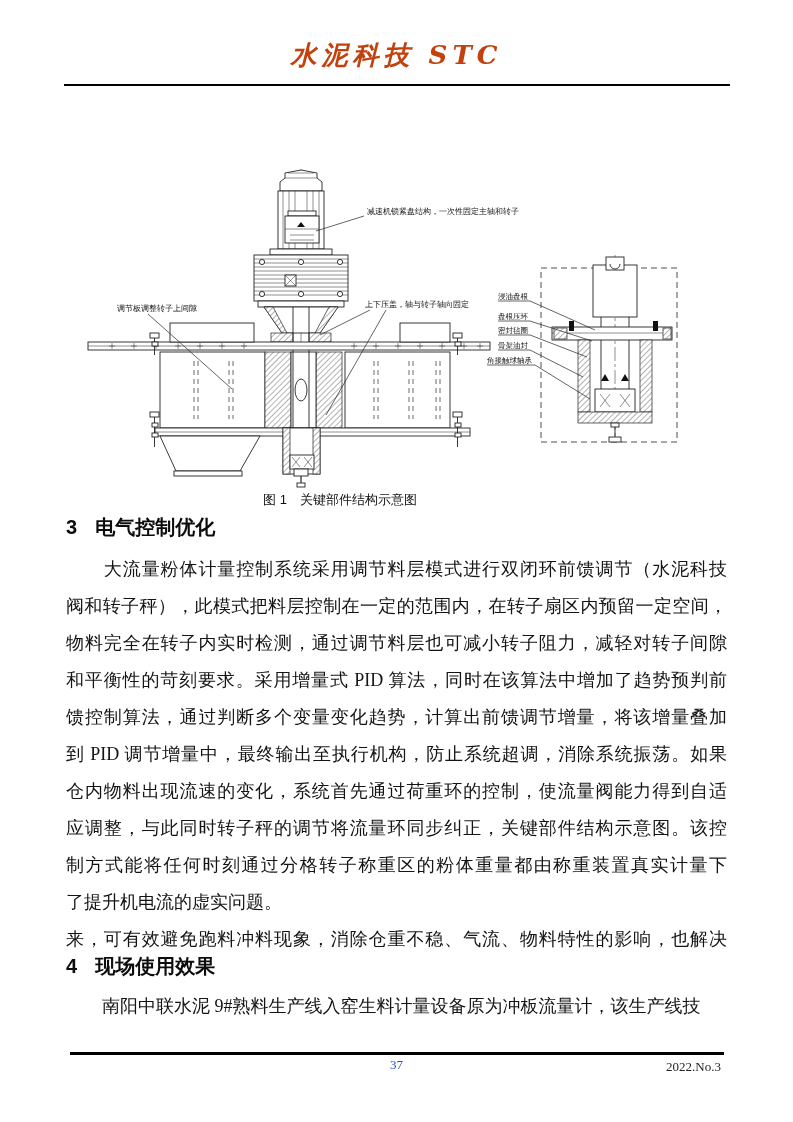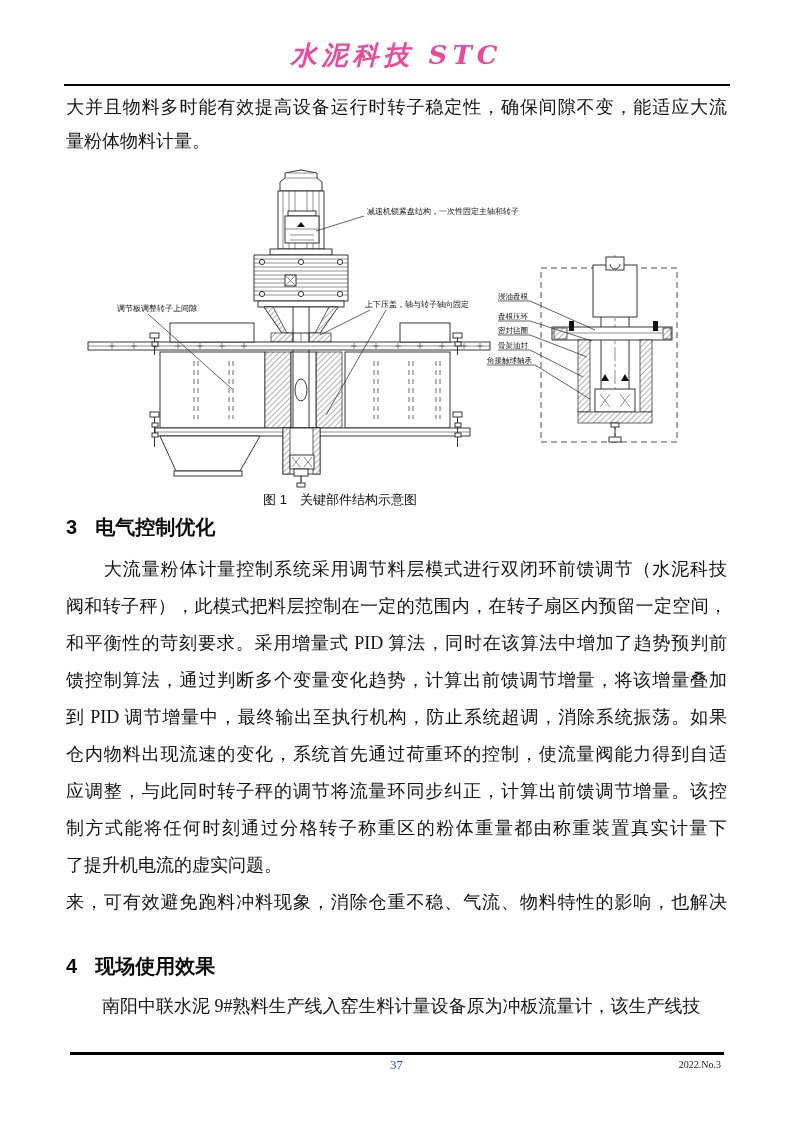--- a/index.html
+++ b/index.html
@@ -5,21 +5,21 @@
   * { margin:0; padding:0; box-sizing:border-box; }
   html,body { background:#ffffff; }
   .page {
     position:relative; width:793px; height:1122px; margin:0 auto;
     background:#fff; overflow:hidden; color:#141414;
     font-family:"Liberation Serif","DejaVu Serif",serif;
   }
   .journal-title {
     position:absolute; top:38px; left:0; right:0; text-align:center;
     font-family:"DejaVu Serif",serif; font-style:italic; font-weight:bold;
-    font-size:26px; letter-spacing:5px; color:#ec4899;
+    font-size:26px; letter-spacing:5px; color:#c2410c;
   }
   .header-rule { position:absolute; top:84px; left:64px; width:666px; height:2px; background:#000; }
 
   .para { position:absolute; left:66px; width:661px; font-size:18px; color:#141414; }
   .tline { text-align:justify; text-align-last:justify; height:37px; line-height:37px; overflow:hidden; }
   .tline-last { text-align-last:left; }
   .intro .tline { height:34px; line-height:34px; }
   .intro { top:90px; }
 
   .figure { position:absolute; top:165px; left:64px; width:676px; height:325px; }
@@ -33,21 +33,21 @@
     font-weight:bold; font-size:20px; color:#0d0d0d;
   }
   .sec-heading .sec-num { display:inline-block; margin-right:18px; }
   .h3 { top:514px;text-align:right; }
   .h4 { top:953px;text-align:right; }
   .para3 { top:551px; }
   .para4 { top:988px; }
 
   .footer-rule { position:absolute; top:1052px; left:70px; width:654px; height:2.5px; background:#000; }
   .page-number { position:absolute; top:1057px; left:0; right:0; text-align:center; font-size:13px; color:#1d4ed8; }
-  .issue { position:absolute; top:1059px; right:72px; font-size:10px; color:#222; }
+  .issue { position:absolute; top:1059px; right:72px; font-size:13px; color:#222; }
 
   
   .ln { stroke:#222; fill:none; stroke-width:0.9; }
   .thin { stroke:#333; fill:none; stroke-width:0.55; }
   .wh { fill:#fff; stroke:#222; stroke-width:0.9; }
   .ht { fill:url(#hatch); stroke:#222; stroke-width:0.7; }
   .dk { fill:#111; stroke:none; }
   .dash { stroke:#222; fill:none; stroke-width:0.8; stroke-dasharray:6 4; }
   .axis { stroke:#444; fill:none; stroke-width:0.6; stroke-dasharray:14 3 3 3; }
   .dcol { stroke:#444; fill:none; stroke-width:0.8; stroke-dasharray:5 4; }
@@ -56,24 +56,20 @@
   .fig-label-sm { font:7.5px "Liberation Sans","DejaVu Sans",sans-serif; fill:#111; }
 </style>
 </head>
 <body>
 
 <div class="page">
 
   <div class="journal-title">水泥科技 STC</div>
   <div class="header-rule"></div>
 
-  <div class="para intro">
-      <div class="tline">大并且物料多时能有效提高设备运行时转子稳定性，确保间隙不变，能适应大流</div>
-      <div class="tline tline-last">量粉体物料计量。</div>
-    </div>
 
   <div class="figure">
     <svg width="676" height="325" viewBox="0 0 676 325" xmlns="http://www.w3.org/2000/svg">
       <defs>
         <pattern id="hatch" width="4" height="4" patternUnits="userSpaceOnUse" patternTransform="rotate(45)">
           <rect width="4" height="4" fill="#fff"></rect>
           <line x1="0" y1="0" x2="0" y2="4" stroke="#666" stroke-width="1"></line>
         </pattern>
       </defs>
 
@@ -256,25 +252,26 @@
   </div>
 
   <div class="fig-caption">图 1　关键部件结构示意图</div>
 
   <div class="sec-heading h3">
     <span class="sec-num">3</span><span class="sec-title">电气控制优化</span>
   </div>
   <div class="para para3">
       <div class="tline">　　大流量粉体计量控制系统采用调节料层模式进行双闭环前馈调节（水泥科技</div>
       <div class="tline">阀和转子秤），此模式把料层控制在一定的范围内，在转子扇区内预留一定空间，</div>
+      <div class="tline">物料完全在转子内实时检测，通过调节料层也可减小转子阻力，减轻对转子间隙</div>
       <div class="tline">和平衡性的苛刻要求。采用增量式 PID 算法，同时在该算法中增加了趋势预判前</div>
       <div class="tline">馈控制算法，通过判断多个变量变化趋势，计算出前馈调节增量，将该增量叠加</div>
       <div class="tline">到 PID 调节增量中，最终输出至执行机构，防止系统超调，消除系统振荡。如果</div>
       <div class="tline">仓内物料出现流速的变化，系统首先通过荷重环的控制，使流量阀能力得到自适</div>
-      <div class="tline">应调整，与此同时转子秤的调节将流量环同步纠正，计算出前馈调节增量。该控</div>
+      <div class="tline">应调整，与此同时转子秤的调节将流量环同步纠正，关键部件结构示意图。该控</div>
       <div class="tline">制方式能将任何时刻通过分格转子称重区的粉体重量都由称重装置真实计量下</div>
       <div class="tline tline-last">了提升机电流的虚实问题。</div>
       <div class="tline">来，可有效避免跑料冲料现象，消除仓重不稳、气流、物料特性的影响，也解决</div>
     </div>
 
   <div class="sec-heading h4">
     <span class="sec-num">4</span><span class="sec-title">现场使用效果</span>
   </div>
   <div class="para para4">
       <div class="tline tline-last">　　南阳中联水泥 9#熟料生产线入窑生料计量设备原为冲板流量计，该生产线技</div>

